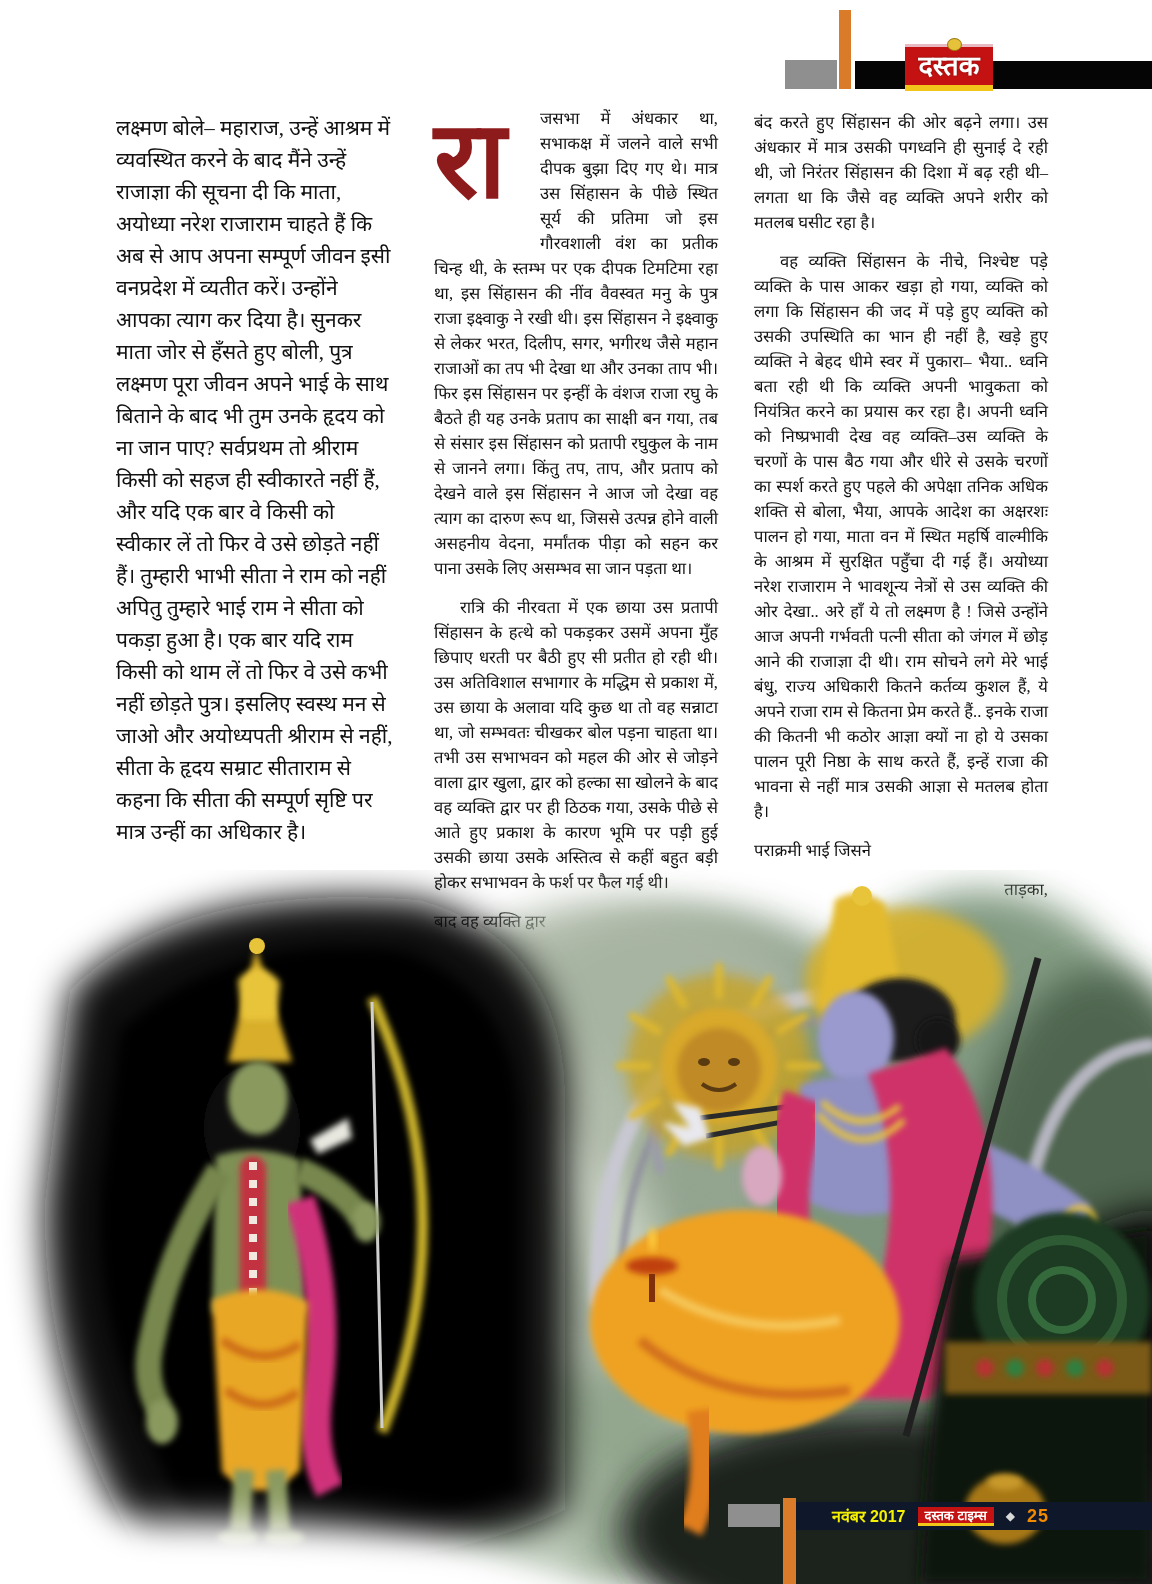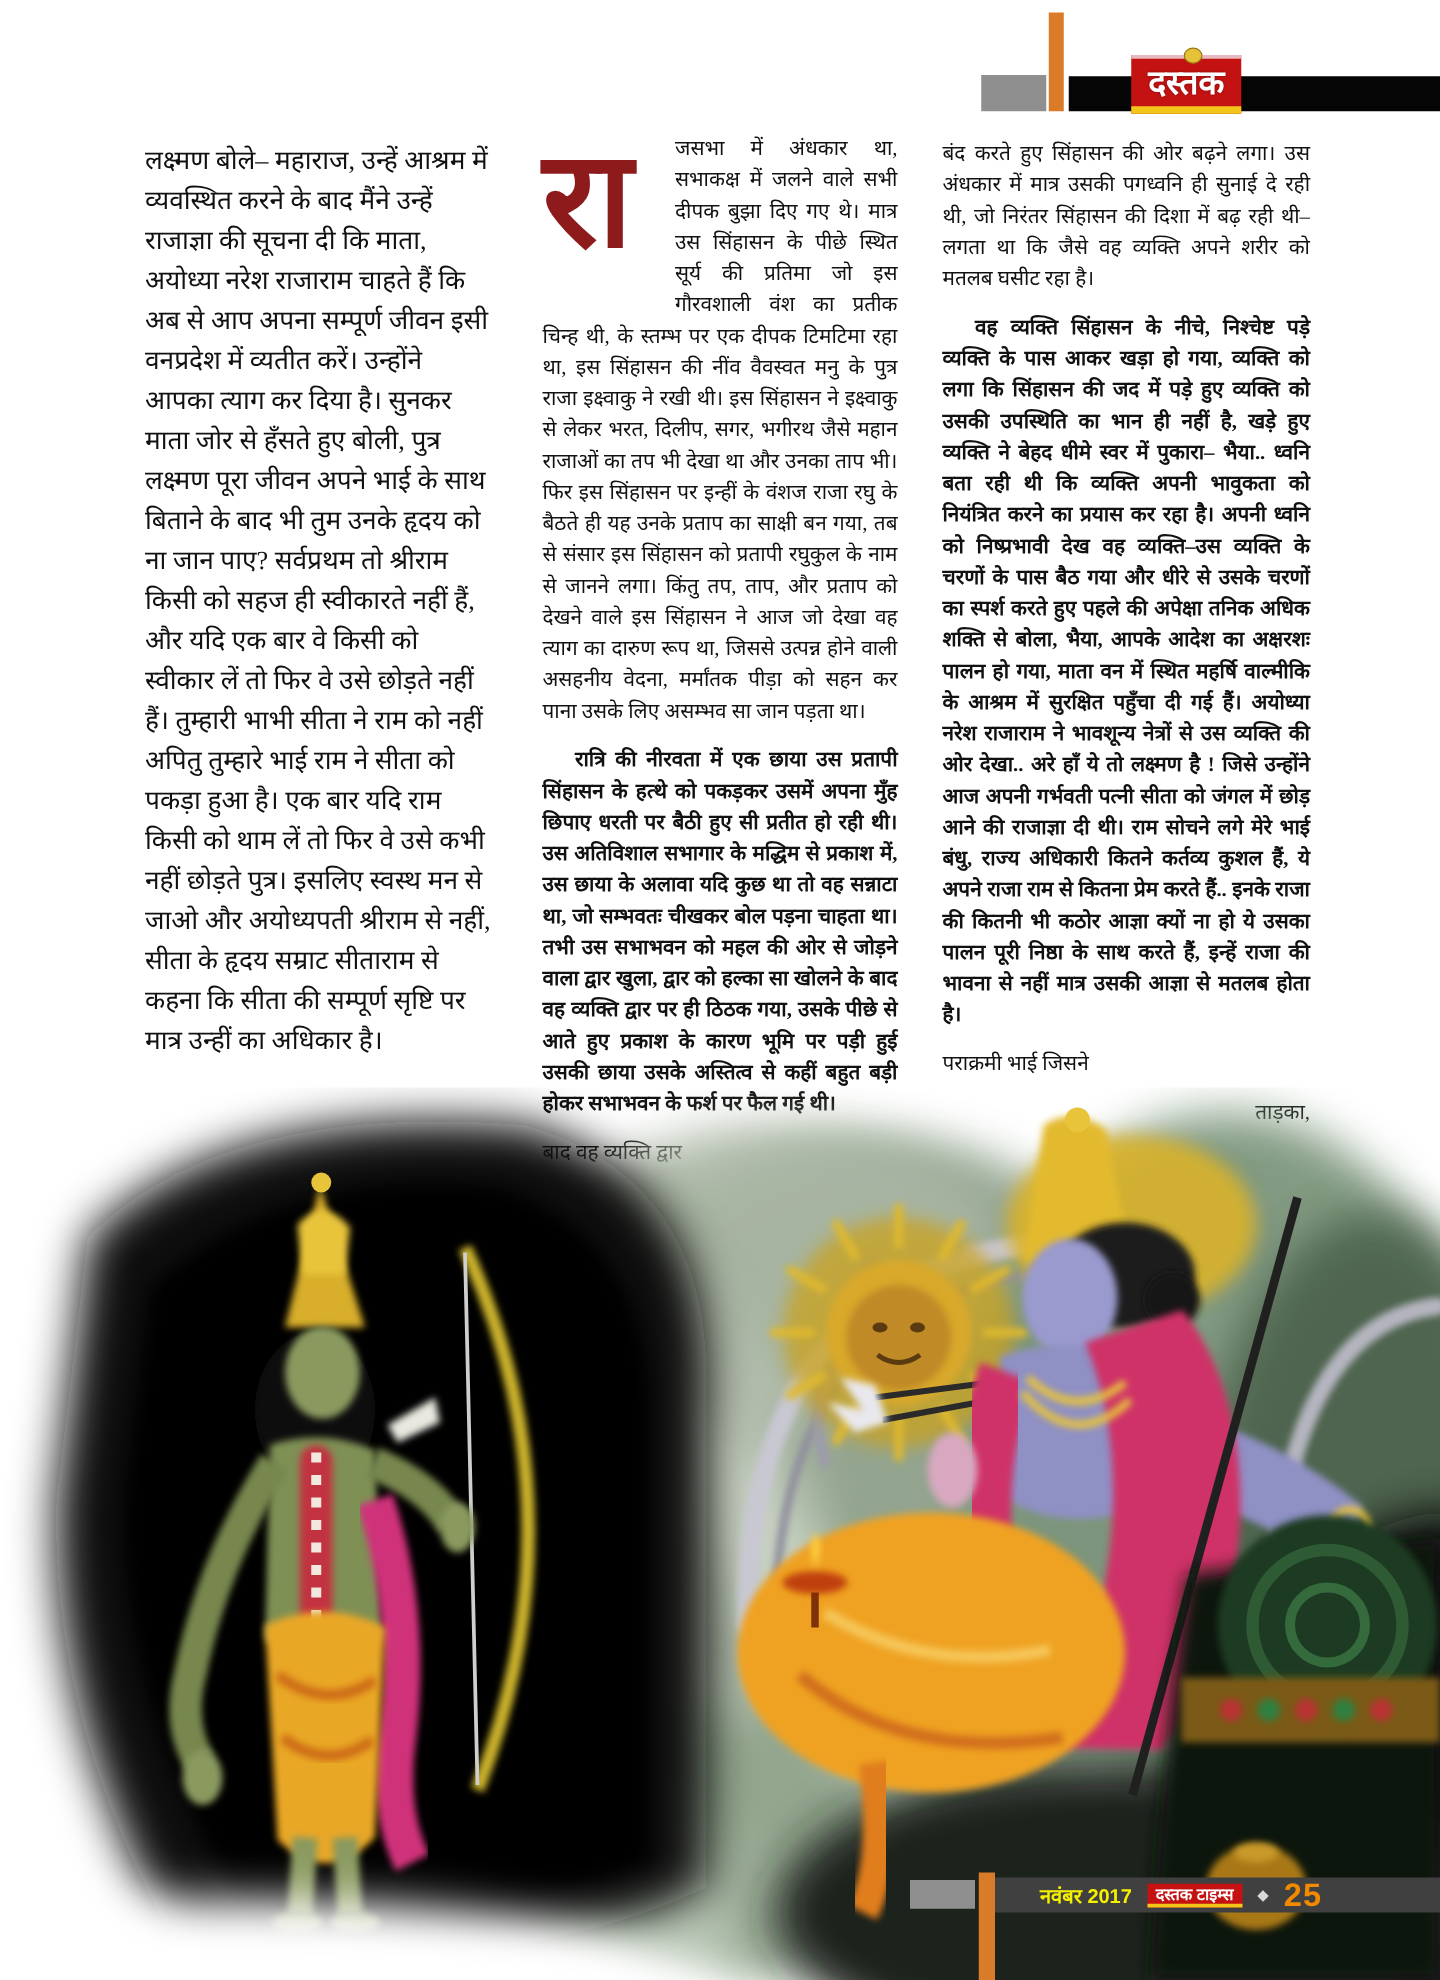--- a/index.html
+++ b/index.html
@@ -17,43 +17,43 @@
     display:flex;align-items:center;justify-content:center;
   }
   .mh-logo .flower{position:absolute;top:-9px;left:42px;width:13px;height:11px;border-radius:50%;background:#e5c23a;border:1px solid #9a7a10;}
   .mh-logo span{color:#ffffff;font-weight:bold;font-size:27px;line-height:1;text-shadow:0 0 2px #7a0a0a;font-family:"Liberation Sans",sans-serif;}
   
   .col{position:absolute;}
   .col-left{left:102px;top:98px;width:305px;font-size:21px;line-height:32px;text-align:left;}
   .col-mid{left:420px;top:92px;width:312px;font-size:16.6px;line-height:25px;text-align:justify;}
   .col-right{left:740px;top:96px;width:322px;font-size:16.6px;line-height:25px;text-align:justify;}
   .col p{margin:14px;padding:0;}
-  .indent{text-indent:26px;font-weight:bold;}
+  .indent{text-indent:26px;}
   .dropcap{
     float:left;color:#8e1b1b;font-weight:bold;
     font-size:108px;line-height:100px;height:128px;width:100px;
     margin:4px 6px 0 0;text-align:left;font-family:"Liberation Sans",sans-serif;
   }
   .tail-line{text-align:left;}
   .r-line2{}
   .r-line3{text-align:right;}
   
   .artwork{position:absolute;left:0;top:870px;width:1152px;height:714px;}
   
   .ft-gray{position:absolute;left:728px;top:1504px;width:52px;height:23px;background:#8f8f8f;}
   .ft-orange{position:absolute;left:783px;top:1498px;width:13px;height:86px;background:#d97b28;}
   .ft-black{
-    position:absolute;left:796px;top:1502px;width:356px;height:28px;background:#404040;
+    position:absolute;left:796px;top:1502px;width:356px;height:28px;background:#0f172a;
     display:flex;align-items:center;gap:12px;padding-left:36px;box-sizing:border-box;
     font-family:"Liberation Sans",sans-serif;
   }
   .ft-date{color:#f5ef00;font-size:16px;font-weight:bold;}
   .ft-logo{background:#c41212;border-bottom:3px solid #f2c51a;color:#fff;font-size:13px;font-weight:bold;padding:1px 7px 0 7px;line-height:15px;}
   .ft-diamond{color:#d8d8d8;font-size:12px;}
-  .ft-page{color:#f28a00;font-size:26px;font-weight:bold;letter-spacing:1px;}
+  .ft-page{color:#f28a00;font-size:18px;font-weight:bold;letter-spacing:1px;}
 </style>
 </head>
 <body>
 
 <div class="page">
 
   <div class="mh-gray"></div>
   <div class="mh-orange"></div>
   <div class="mh-black"></div>
   <div class="mh-logo">

